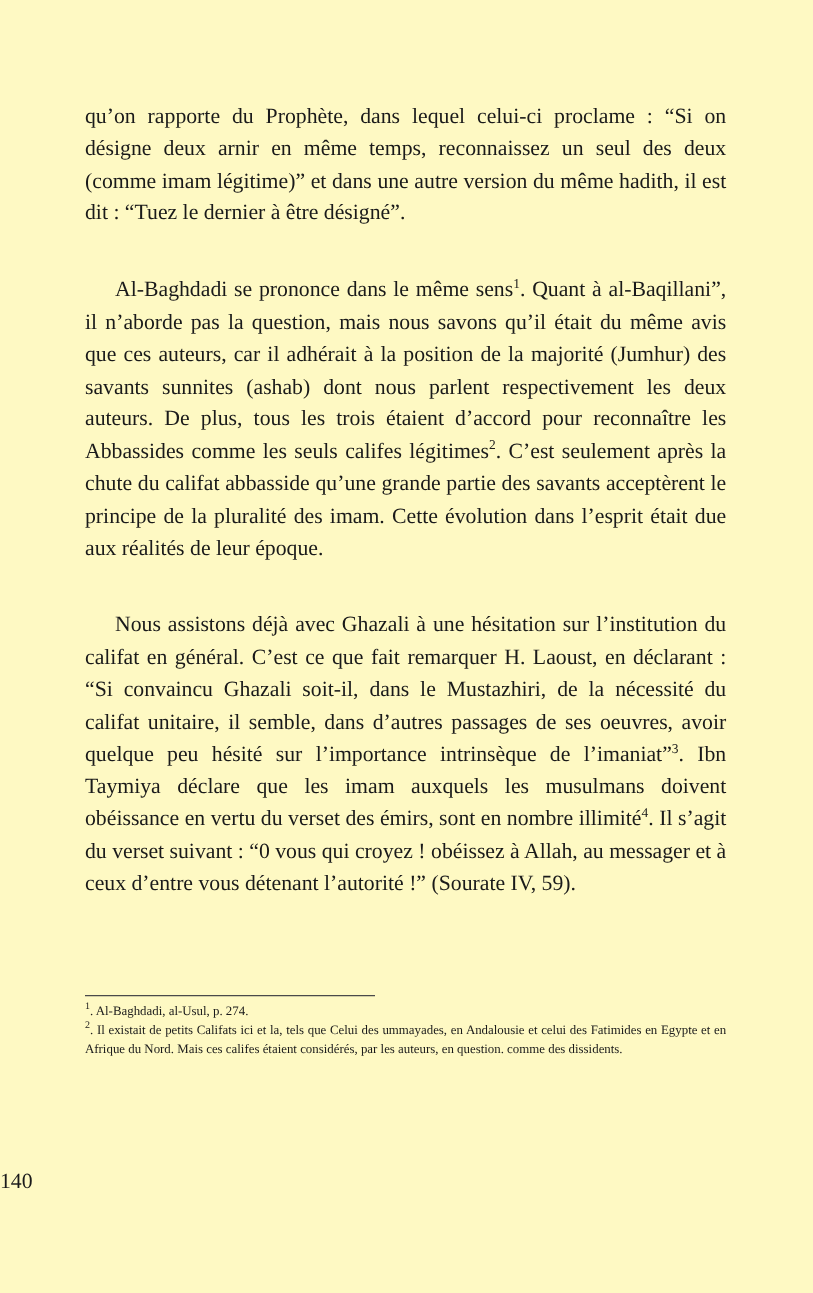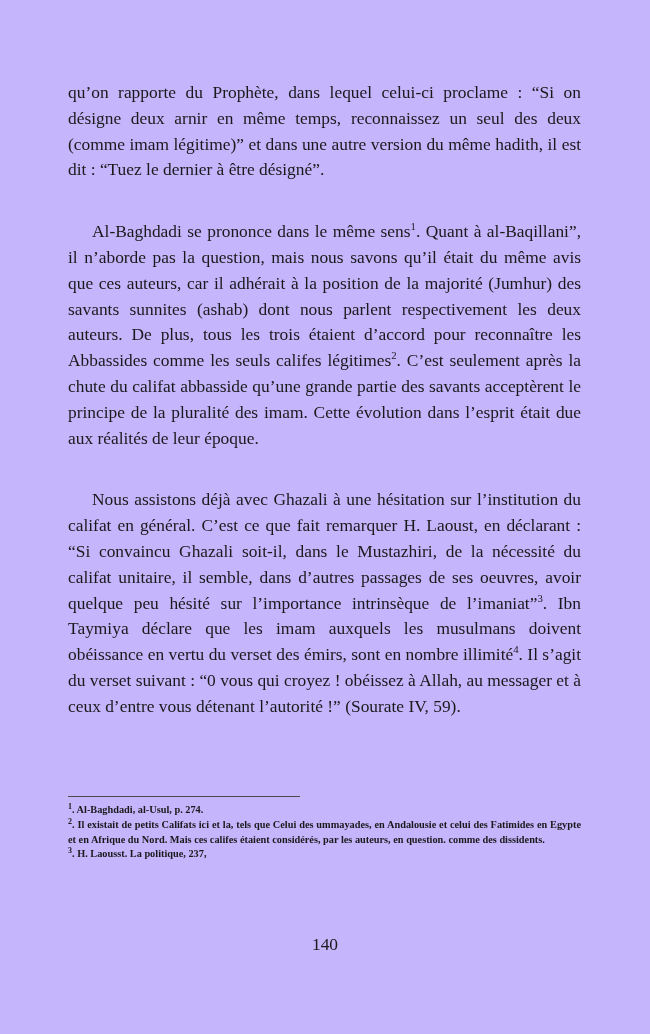--- a/index.html
+++ b/index.html
@@ -9,21 +9,21 @@
     background: #ffffff;
   }
   body {
     font-family: "Liberation Serif", "DejaVu Serif", serif;
     color: #1a1a1a;
   }
   .page {
     position: relative;
     width: 650px;
     height: 1034px;
-    background: #c4b5fd;
+    background: #fef9c3;
     margin: 0 auto;
     overflow: hidden;
     box-sizing: border-box;
   }
   .text-block {
     position: absolute;
     left: 68px;
     top: 80px;
     width: 513px;
   }
@@ -61,52 +61,50 @@
     border-top: 1px solid #4a4a4a;
     margin: 0 0 6px 0;
   }
   p.footnote {
     margin: 0;
     font-size: 10.3px;
     line-height: 14.8px;
     text-align: justify;
     text-justify: inter-word;
     text-indent: 0;
-    font-weight: bold;
   }
   p.footnote sup.fn-num {
     font-size: 0.78em;
     vertical-align: super;
     line-height: 0;
   }
   .page-number {
     position: absolute;
     left: 0;
     top: 932px;
     width: 650px;
-    text-align: center;
+    text-align: left;
     font-size: 17.4px;
     line-height: 24px;
   }
 </style>
 </head>
 <body>
 
 <div class="page">
 
   <div class="text-block">
       <p class="body-par first"><span>qu’on rapporte du Prophète, dans lequel celui-ci proclame : “Si on désigne deux arnir en même temps, reconnaissez un seul des deux (comme imam légitime)” et dans une autre version du même hadith, il est dit : “Tuez le dernier à être désigné”.</span></p>
       <p class="body-par"><span>Al-Baghdadi se prononce dans le même sens</span><sup class="fn-ref">1</sup><span>. Quant à al-Baqillani”, il n’aborde pas la question, mais nous savons qu’il était du même avis que ces auteurs, car il adhérait à la position de la majorité (Jumhur) des savants sunnites (ashab) dont nous parlent respectivement les deux auteurs. De plus, tous les trois étaient d’accord pour reconnaître les Abbassides comme les seuls califes légitimes</span><sup class="fn-ref">2</sup><span>. C’est seulement après la chute du califat abbasside qu’une grande partie des savants acceptèrent le principe de la pluralité des imam. Cette évolution dans l’esprit était due aux réalités de leur époque.</span></p>
       <p class="body-par"><span>Nous assistons déjà avec Ghazali à une hésitation sur l’institution du califat en général. C’est ce que fait remarquer H. Laoust, en déclarant : “Si convaincu Ghazali soit-il, dans le Mustazhiri, de la nécessité du califat unitaire, il semble, dans d’autres passages de ses oeuvres, avoir quelque peu hésité sur l’importance intrinsèque de l’imaniat”</span><sup class="fn-ref">3</sup><span>. Ibn Taymiya déclare que les imam auxquels les musulmans doivent obéissance en vertu du verset des émirs, sont en nombre illimité</span><sup class="fn-ref">4</sup><span>. Il s’agit du verset suivant : “0 vous qui croyez ! obéissez à Allah, au messager et à ceux d’entre vous détenant l’autorité !” (Sourate IV, 59).</span></p>
     </div>
 
   <div class="footnotes">
     <hr class="fn-rule">
     <div>
         <p class="footnote"><sup class="fn-num">1</sup><span>. Al-Baghdadi, al-Usul, p. 274.</span></p>
         <p class="footnote"><sup class="fn-num">2</sup><span>. Il existait de petits Califats ici et la, tels que Celui des ummayades, en Andalousie et celui des Fatimides en Egypte et en Afrique du Nord. Mais ces califes étaient considérés, par les auteurs, en question. comme des dissidents.</span></p>
-        <p class="footnote"><sup class="fn-num">3</sup><span>. H. Laousst. La politique, 237,</span></p>
       </div>
   </div>
 
   <div class="page-number">140</div>
 
 </div>
 
 </body></html>

